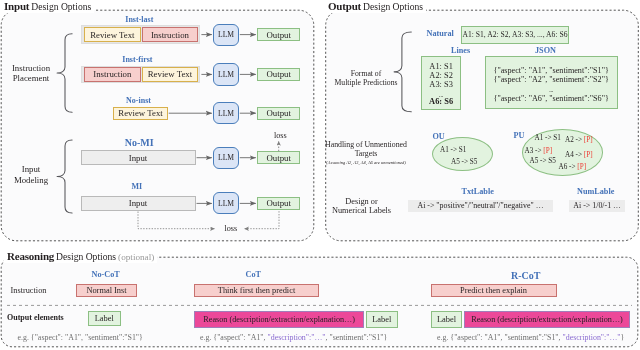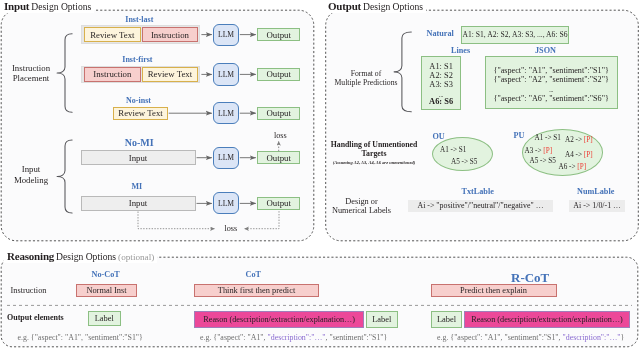--- a/index.html
+++ b/index.html
@@ -65,21 +65,21 @@
 <div class="box c-green" style="left:257.3px;top:151.4px;width:42.8px;height:12.5px;font-size:8.8px;">Output</div>
 <div class="box c-blue" style="left:213.3px;top:192.2px;width:25.5px;height:22.3px;font-size:7.6px;">LLM</div>
 <div class="box c-green" style="left:257.3px;top:197.2px;width:42.8px;height:12.5px;font-size:8.8px;">Output</div>
 <div class="lbl" style="left:274px;top:131.2px;font-size:8.2px;">loss</div>
 <div class="lbl" style="left:224.5px;top:223.6px;font-size:8.2px;">loss</div>
 <div class="panel" style="left:325.5px;top:10px;width:313px;height:231px;"></div>
 <div class="lbl" style="left:331px;top:69px;width:70px;font-size:7.7px;line-height:1.18;">
       <div>Format of</div>
       <div>Multiple Predictions</div>
     </div>
-<div class="lbl" style="left:330px;top:140px;width:88px;font-size:7.8px;line-height:1.18;font-weight:bold;">
+<div class="lbl" style="left:322px;top:140px;width:88px;font-size:7.8px;line-height:1.18;">
       <div>Handling of Unmentioned</div>
       <div>Targets</div>
       <div style="font-size:4.4px;font-style:italic;margin-top:1.5px;letter-spacing:0.05px;">(Assuming A2, A3, A4, A6 are unmentioned)</div>
     </div>
 <div class="lbl" style="left:326px;top:196.6px;width:71px;font-size:8.3px;line-height:1.18;">
       <div>Design or</div>
       <div>Numerical Labels</div>
     </div>
 <div class="hdr" style="left:426.5px;top:29.8px;font-size:8.2px;">Natural</div>
 <div class="box c-green" style="left:461px;top:25.5px;width:108px;height:18px;font-size:7.6px;">A1: S1, A2: S2, A3: S3, ..., A6: S6</div>
@@ -112,21 +112,21 @@
 <div class="lbl" style="left:558.5px;top:163.0px;font-size:7.2px;"><span>A6 -&gt; </span><span class="redp">[P]</span></div>
 <div class="hdr" style="left:461.5px;top:187.8px;font-size:8.2px;">TxtLable</div>
 <div class="box c-graysoft" style="left:407.8px;top:199.7px;width:145.4px;height:12.2px;font-size:7.9px;">Ai -&gt; "positive"/"neutral"/"negative" …</div>
 <div class="hdr" style="left:577px;top:187.8px;font-size:8.2px;">NumLable</div>
 <div class="box c-graysoft" style="left:569.4px;top:199.7px;width:55.6px;height:12.2px;font-size:7.9px;">Ai -&gt; 1/0/-1 …</div>
 <div class="panel" style="left:1px;top:257px;width:637px;height:90px;border-radius:10px;"></div>
 <div class="lbl" style="left:10.5px;top:285.6px;font-size:8.3px;">Instruction</div>
 <div class="lbl" style="left:7px;top:312.5px;font-size:8px;font-weight:bold;">Output elements</div>
 <div class="hdr" style="left:91.5px;top:271px;font-size:8.2px;">No-CoT</div>
 <div class="hdr" style="left:245.5px;top:271px;font-size:8.2px;">CoT</div>
-<div class="hdr" style="left:479px;top:271px;font-size:13px;padding-left:32px;">R-CoT</div>
+<div class="hdr" style="left:479px;top:271px;font-size:10px;padding-left:32px;">R-CoT</div>
 <div class="box c-red" style="left:76px;top:283.5px;width:61px;height:13px;font-size:8.4px;">Normal Inst</div>
 <div class="box c-red" style="left:194px;top:283.5px;width:125px;height:13px;font-size:8.4px;">Think first then predict</div>
 <div class="box c-red" style="left:430.5px;top:283.5px;width:126px;height:13px;font-size:8.4px;">Predict then explain</div>
 <div class="box c-green" style="left:87.8px;top:311.2px;width:32.8px;height:14.7px;font-size:8.4px;">Label</div>
 <div class="box c-purple" style="left:194.4px;top:311px;width:169.6px;height:17.4px;font-size:8.2px;">Reason (description/extraction/explanation…)</div>
 <div class="box c-green" style="left:365.8px;top:310.8px;width:31.8px;height:17.6px;font-size:8.4px;">Label</div>
 <div class="box c-green" style="left:431px;top:310.8px;width:31px;height:17.6px;font-size:8.4px;">Label</div>
 <div class="box c-purple" style="left:464px;top:311px;width:166px;height:17.4px;font-size:8.2px;">Reason (description/extraction/explanation…)</div>
 <div class="lbl" style="left:17.5px;top:333px;font-size:7.9px;color:#6e6e6e;">e.g. {"aspect": "A1", "sentiment":"S1"}</div>
 <div class="lbl" style="left:200px;top:333px;font-size:7.9px;color:#6e6e6e;"><span>e.g. {"aspect": "A1", </span><span class="purp">"description":"…"</span><span>, "sentiment":"S1"}</span></div>

